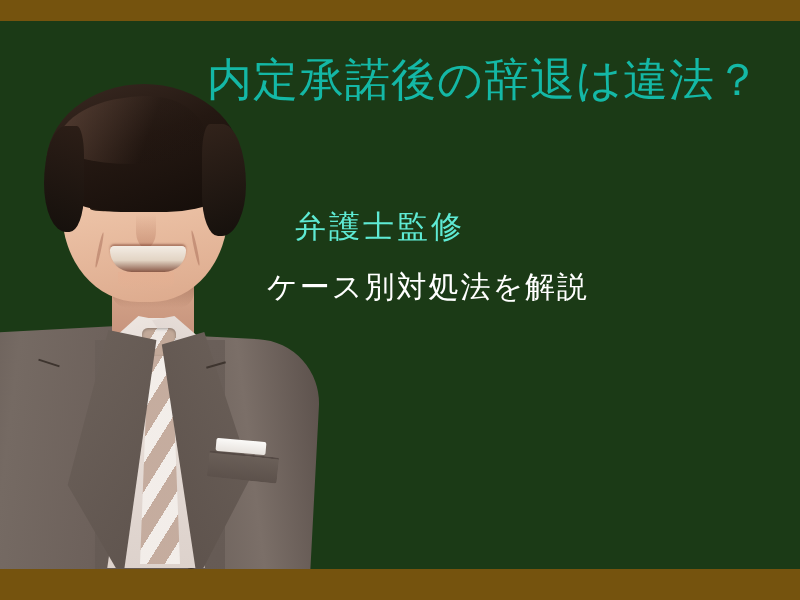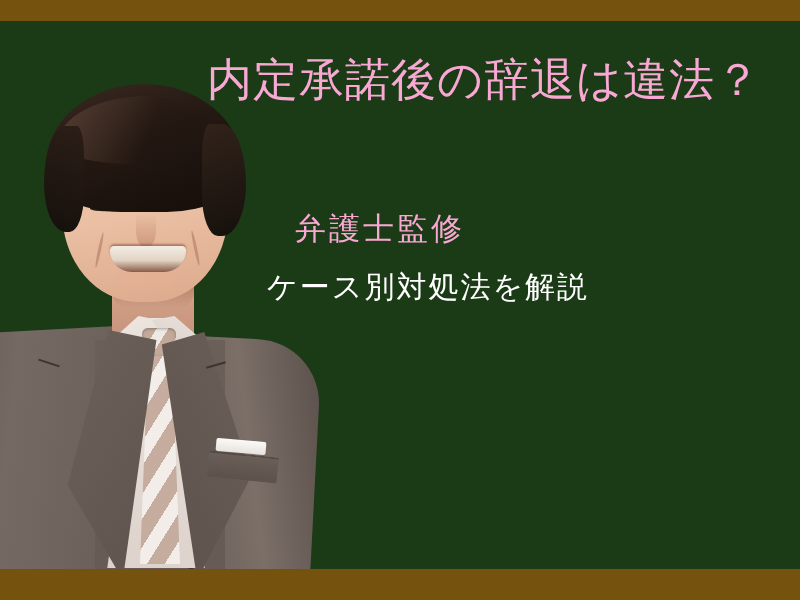--- a/index.html
+++ b/index.html
@@ -16,33 +16,34 @@
   #top-bar{top:0;height:21px;}
   #bottom-bar{top:569px;height:31px;}
 
   
   #headline{
     position:absolute;
     left:207px;top:57px;
     font-size:45px;
     line-height:1;
     letter-spacing:1px;
-    color:#f9a8d4;
+    color:#14b8a6;
     white-space:nowrap;
     font-weight:400;
   }
   #kicker{
     position:absolute;
     left:295px;top:213px;
     font-size:31px;
     line-height:1;
     letter-spacing:3px;
-    color:#f9a8d4;
+    color:#5eead4;
     white-space:nowrap;
     font-weight:400;
+    font-family:Liberation Mono, monospace;
   }
   #subhead{
     position:absolute;
     left:267px;top:272px;
     font-size:30px;
     line-height:1;
     letter-spacing:2px;
     color:#ffffff;
     white-space:nowrap;
     font-weight:400;

